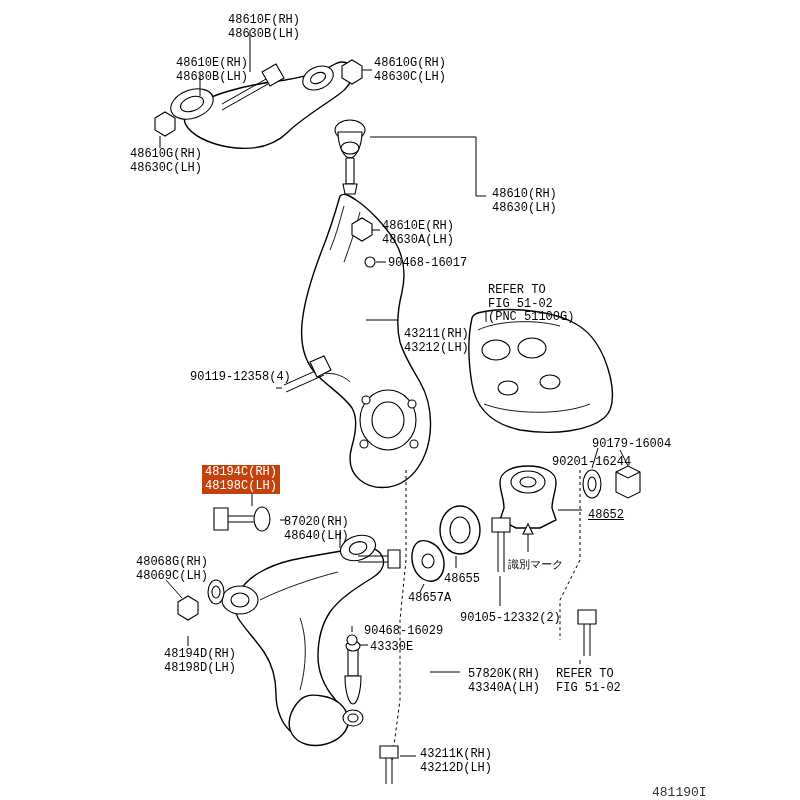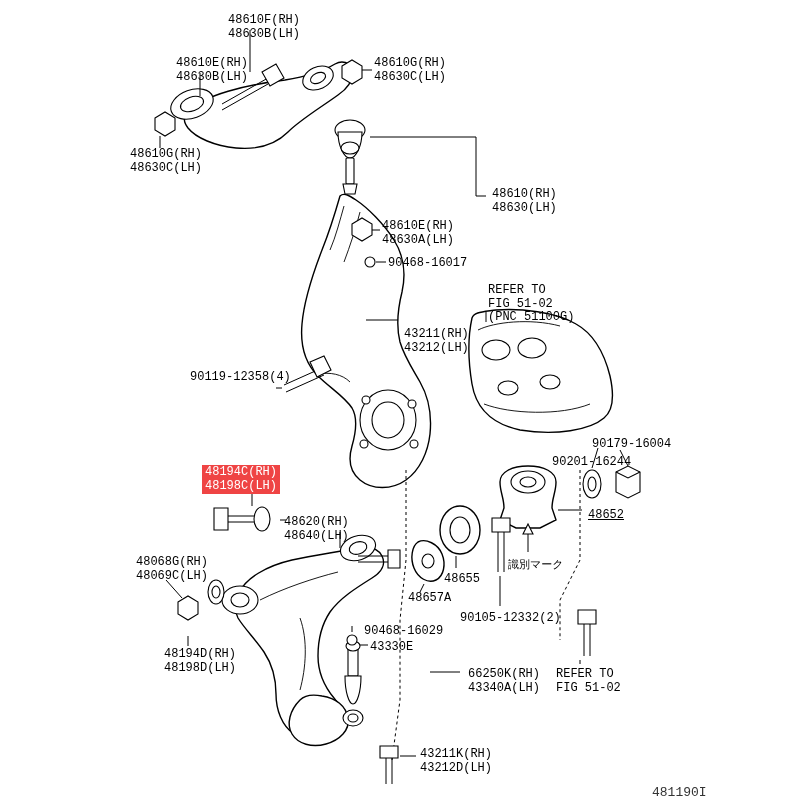--- a/index.html
+++ b/index.html
@@ -14,21 +14,21 @@
   .lbl{
     position:absolute;
     font-family:"Liberation Mono", monospace;
     font-size:12px;
     line-height:13.5px;
     color:#000;
     white-space:pre;
     letter-spacing:0px;
   }
   .lbl.hl{
-    background:#ef4444;
+    background:#c2410c;
     color:#ffffff;
     padding:1px 3px 1px 3px;
   }
   .lbl.code{font-size:13px;color:#333;}
   svg{display:block;}
   .ln{stroke:#000;stroke-width:1;fill:none;}
   .ldash{stroke:#000;stroke-width:1;fill:none;stroke-dasharray:3 3;}
   .part{stroke:#000;stroke-width:1.4;fill:#ffffff;}
   .part2{stroke:#000;stroke-width:1.1;fill:#ffffff;}
   .thin{stroke:#000;stroke-width:0.9;fill:none;}
@@ -244,32 +244,32 @@
 FIG 51-02
 (PNC 51100G)</div>
     <div class="lbl" style="left: 404px; top: 328px;">43211(RH)
 43212(LH)</div>
     <div class="lbl" style="left: 190px; top: 371px;">90119-12358(4)</div>
     <div class="lbl" style="left: 592px; top: 438px;">90179-16004</div>
     <div class="lbl" style="left: 552px; top: 456px;">90201-16244</div>
     <div class="lbl hl" style="left: 202px; top: 465px;">48194C(RH)
 48198C(LH)</div>
     <div class="lbl" style="left: 588px; top: 509px; text-decoration: underline;">48652</div>
-    <div class="lbl" style="left: 284px; top: 516px;">48620(RH)
+    <div class="lbl" style="left: 284px; top: 516px;">87020(RH)
 48640(LH)</div>
     <div class="lbl" style="left: 136px; top: 556px;">48068G(RH)
 48069C(LH)</div>
     <div class="lbl" style="left: 444px; top: 573px;">48655</div>
     <div class="lbl" style="left: 408px; top: 592px;">48657A</div>
     <div class="lbl" style="left: 164px; top: 648px;">48194D(RH)
 48198D(LH)</div>
     <div class="lbl" style="left: 460px; top: 612px;">90105-12332(2)</div>
     <div class="lbl" style="left: 364px; top: 625px;">90468-16029</div>
     <div class="lbl" style="left: 370px; top: 641px;">43330E</div>
-    <div class="lbl" style="left: 468px; top: 668px;">66250K(RH)
+    <div class="lbl" style="left: 468px; top: 668px;">57820K(RH)
 43340A(LH)</div>
     <div class="lbl" style="left: 556px; top: 668px;">REFER TO
 FIG 51-02</div>
     <div class="lbl" style="left: 420px; top: 748px;">43211K(RH)
 43212D(LH)</div>
     <div class="lbl" style="left: 508px; top: 558px; font-family: &quot;DejaVu Sans&quot;, sans-serif; font-size: 11px;">識別マーク</div>
   </div>
 
 <div class="lbl code" id="footer-code" style="left:652px;top:786px;">481190I</div>
 

